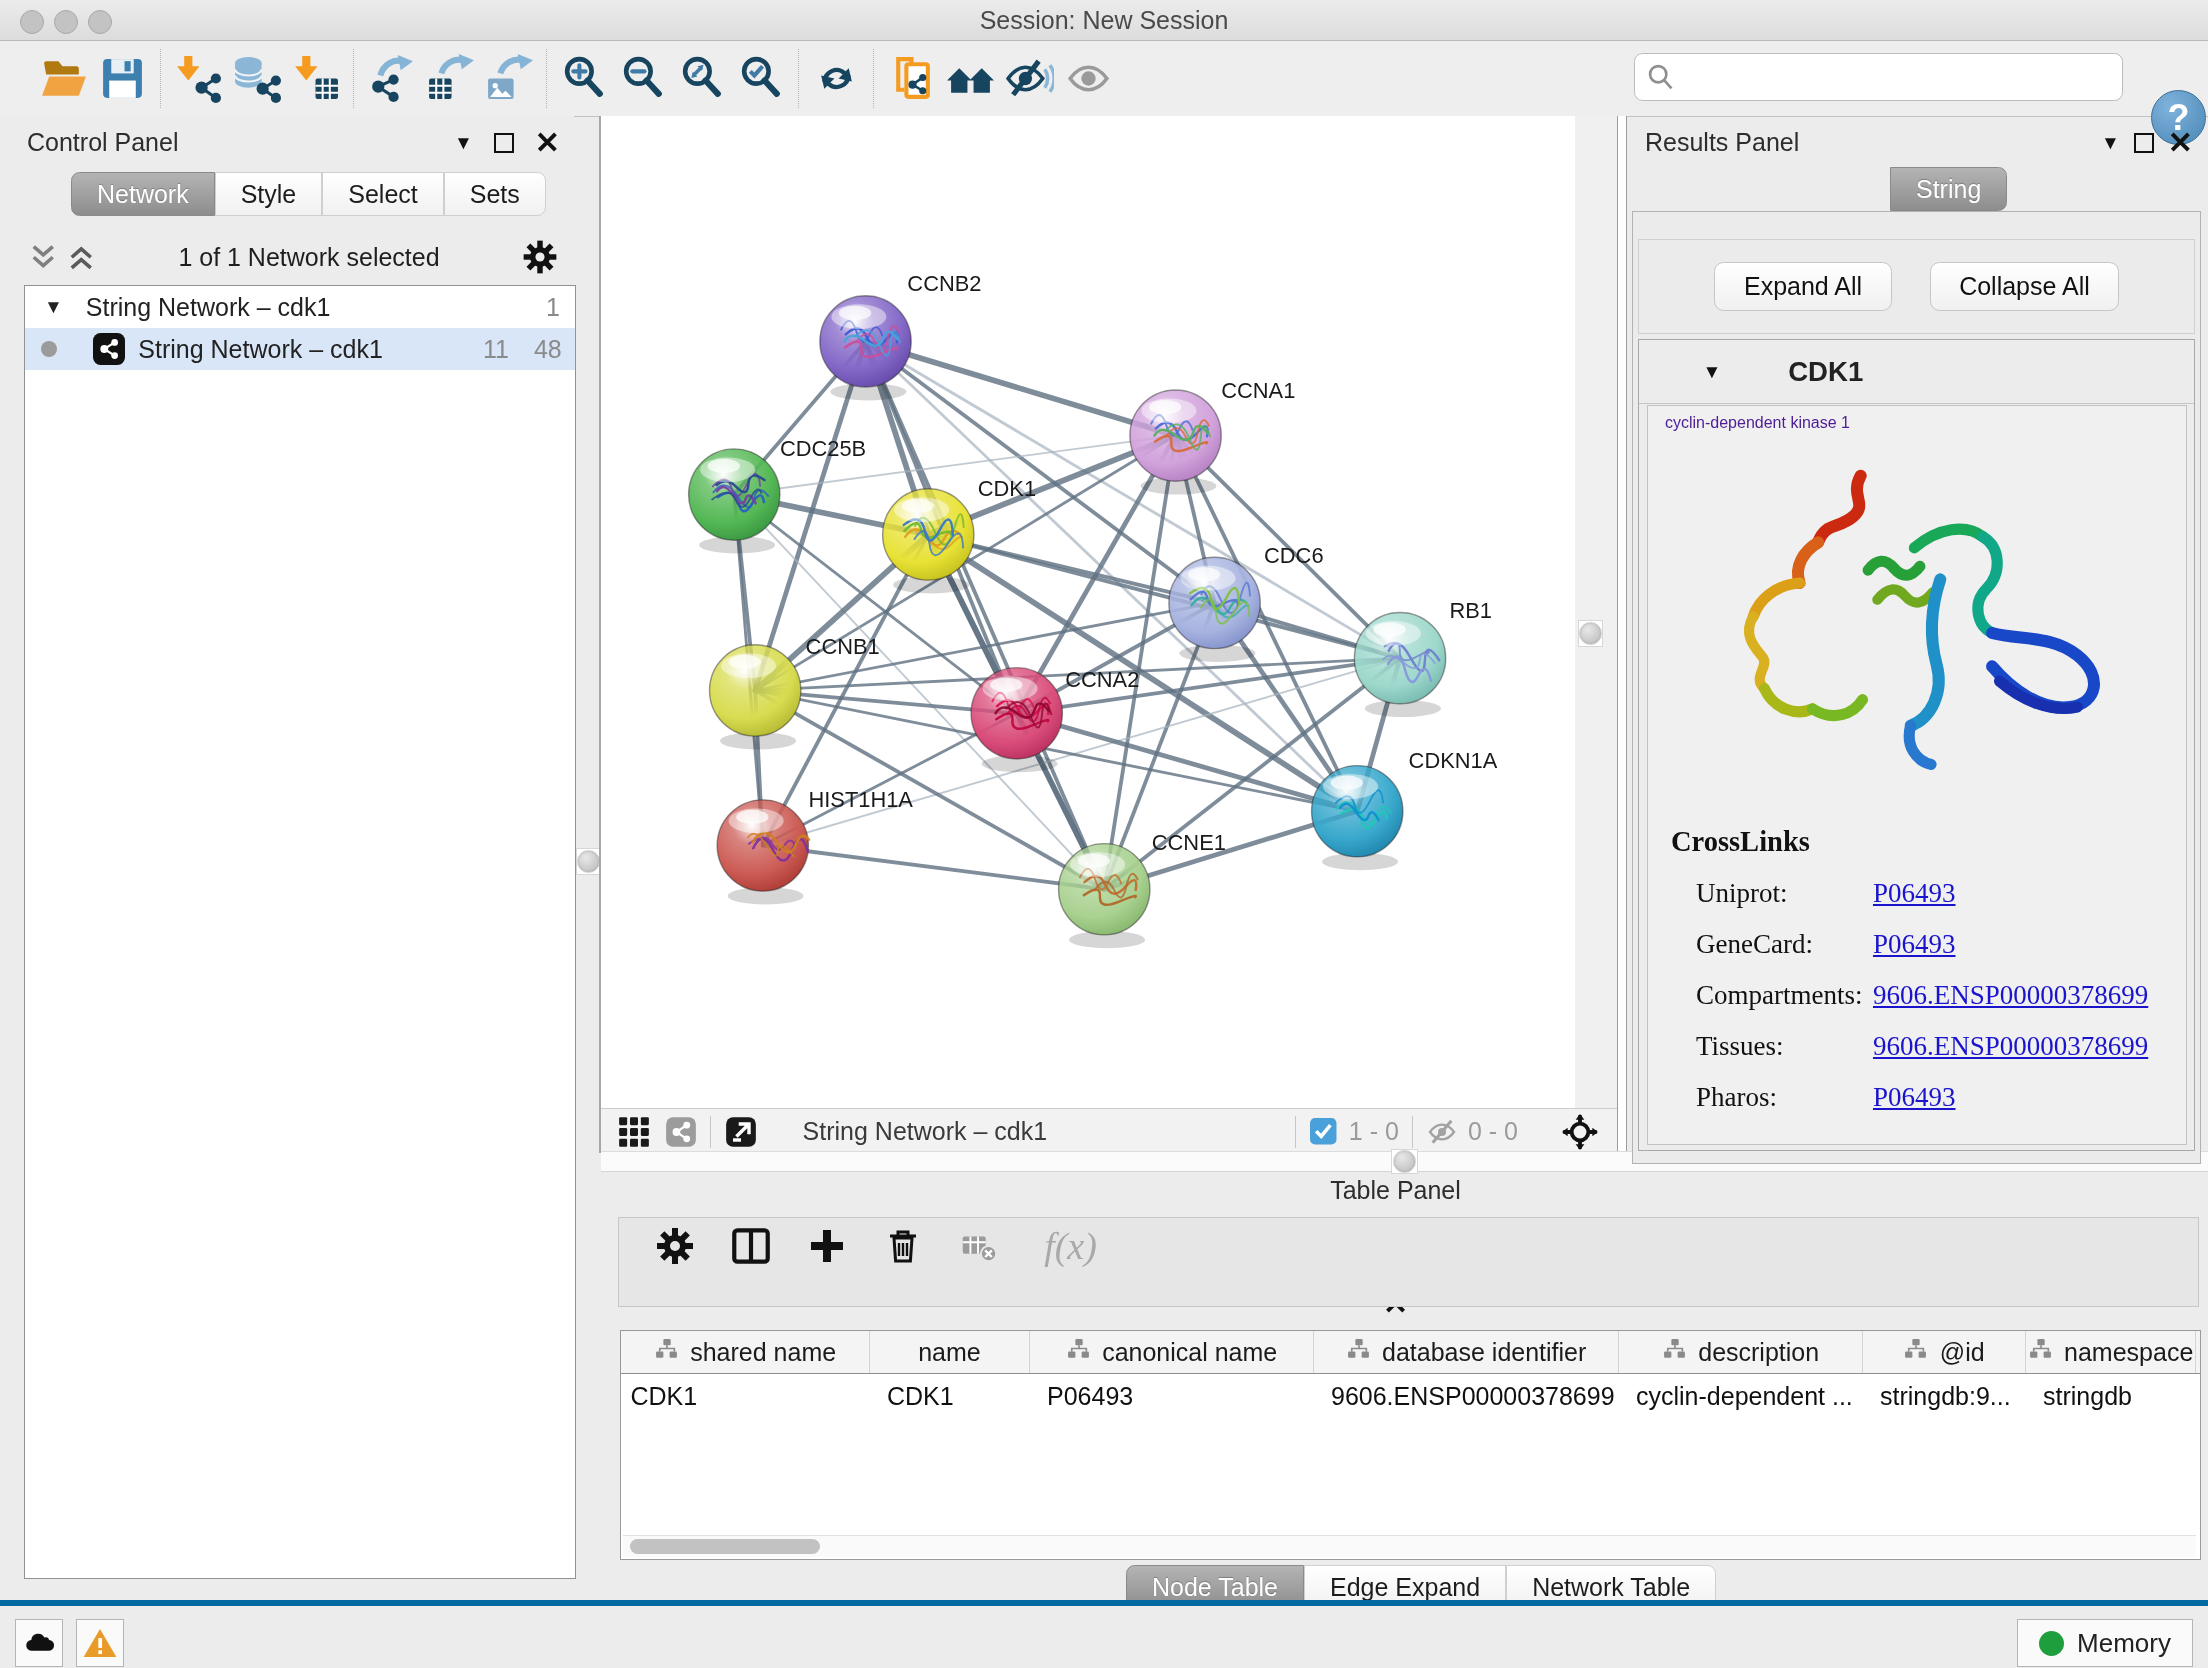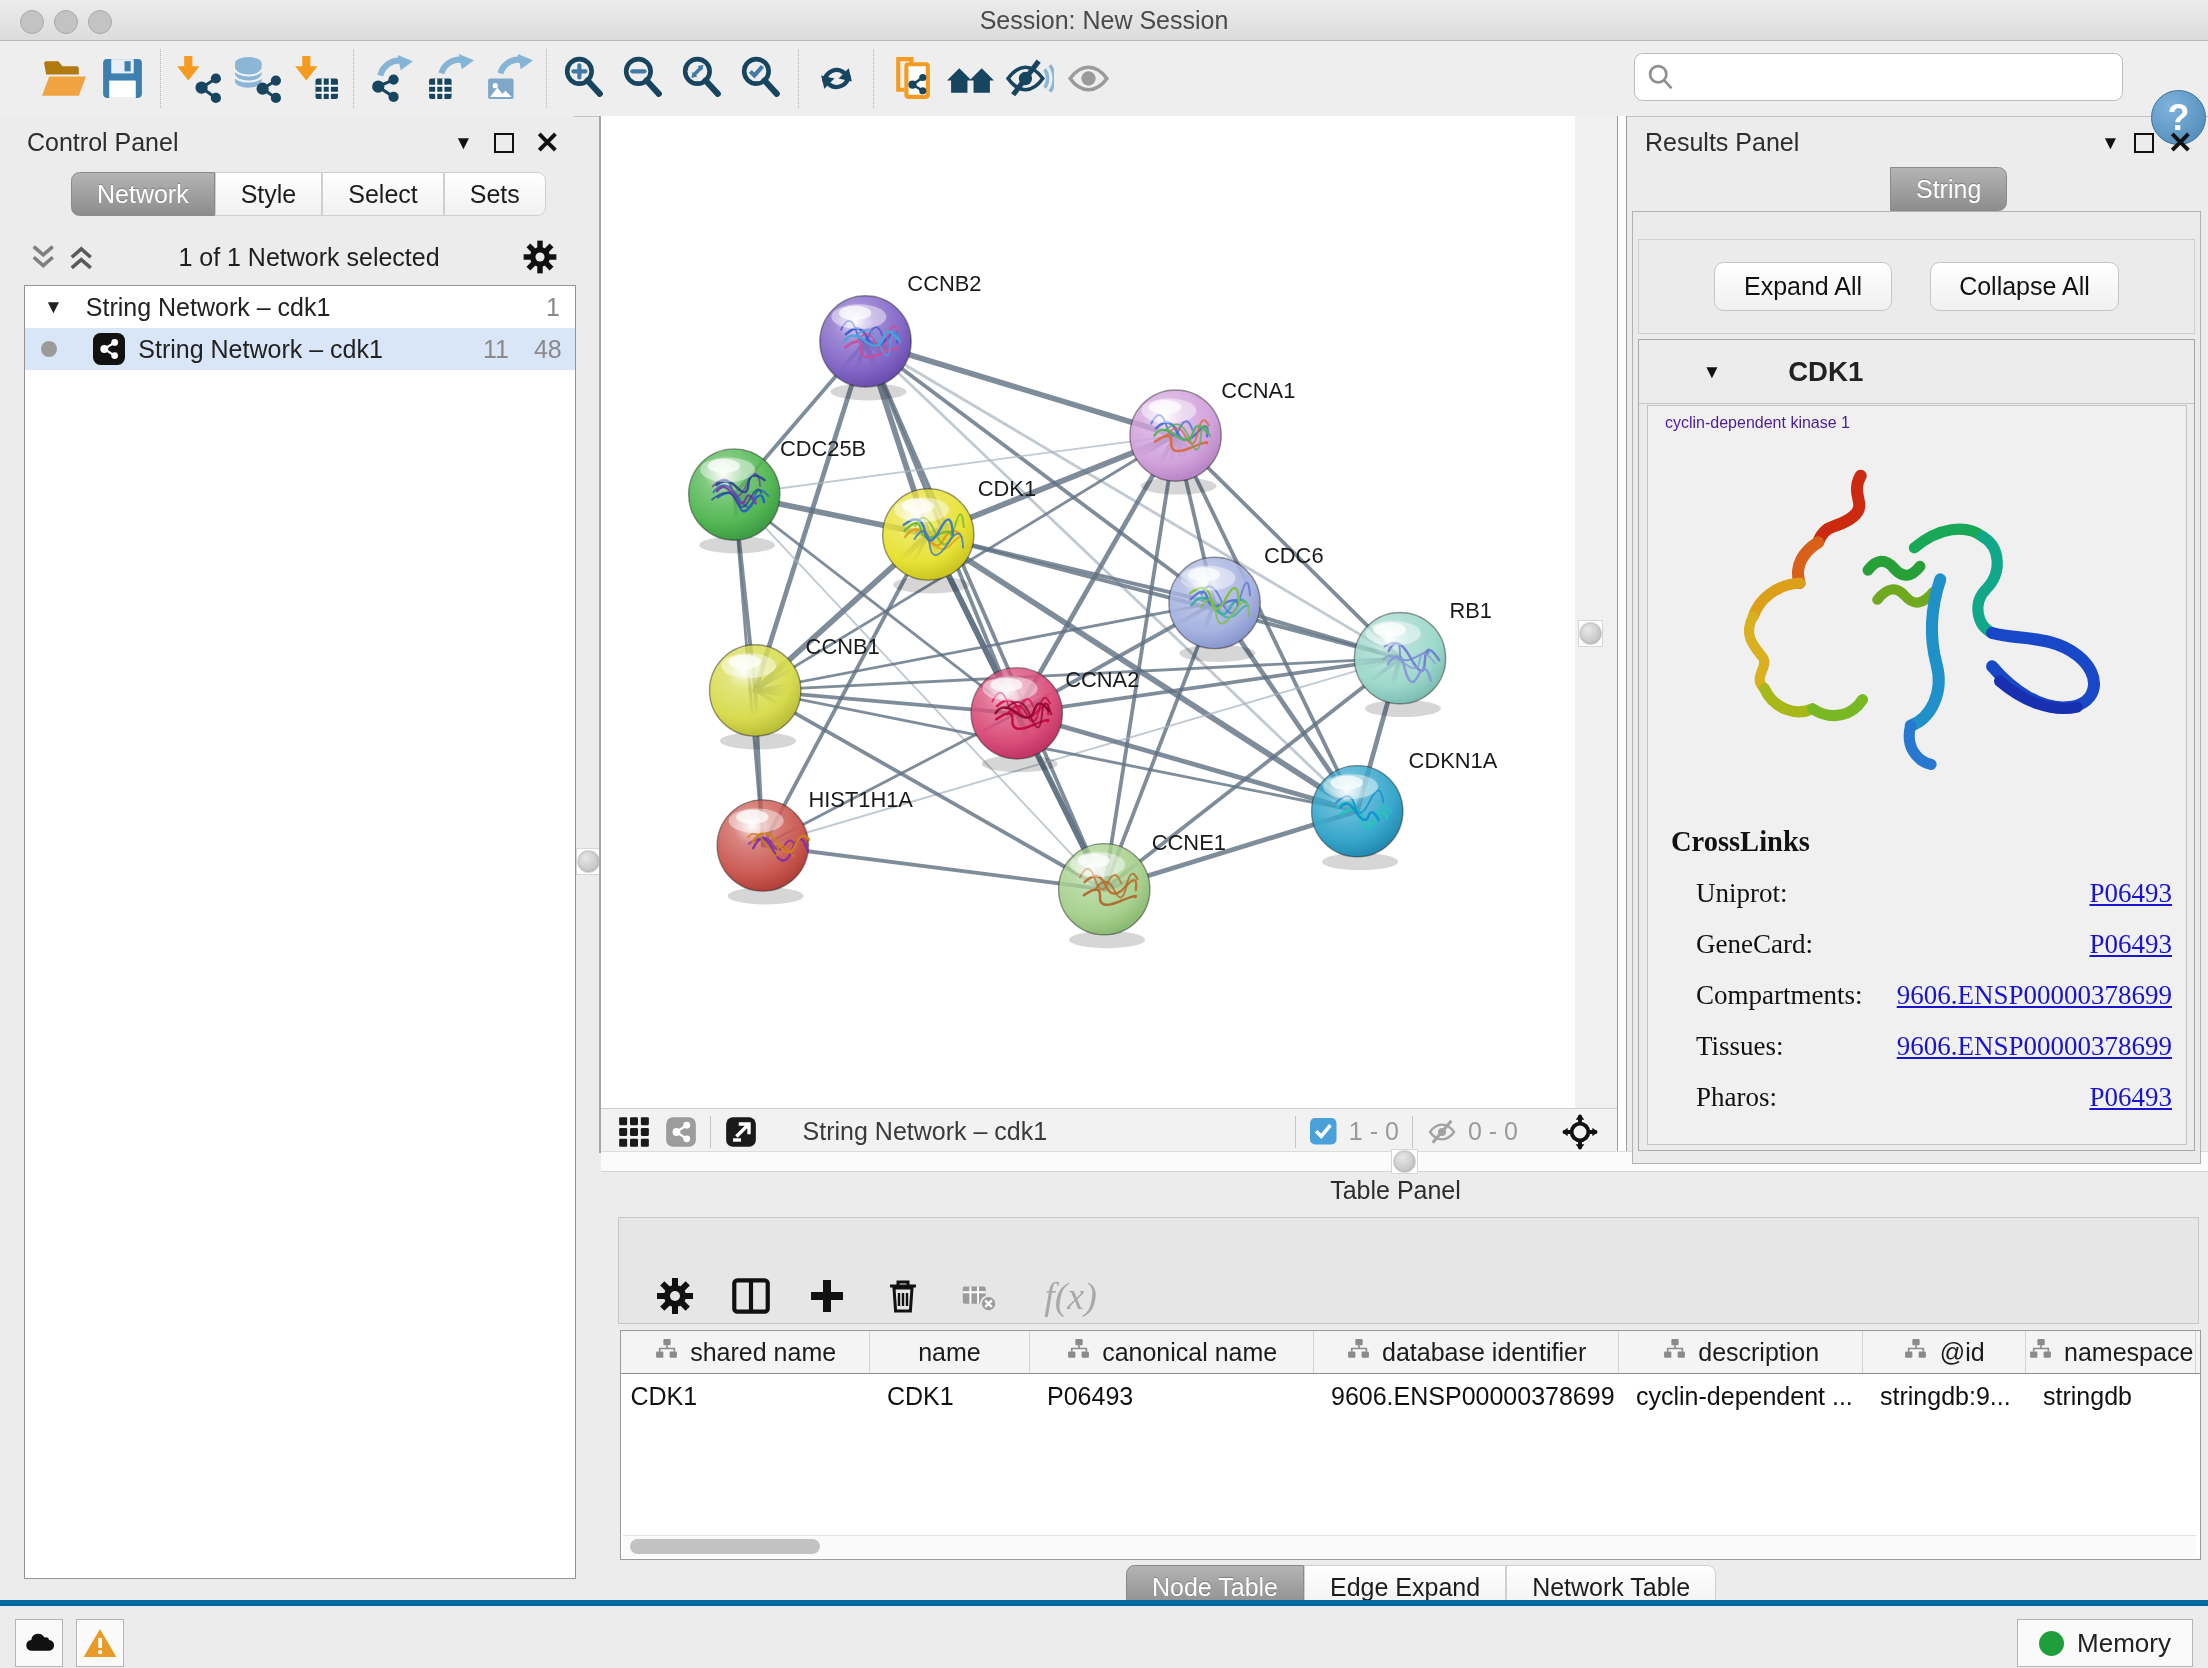--- a/index.html
+++ b/index.html
@@ -92,30 +92,30 @@
   #cdk1-header{height:63px;display:flex;align-items:center;border-bottom:1px solid #c6c6c6;}
   #cdk1-header .ph-caret{margin-left:63px;}
   #cdk1-name{font-size:27.6px;font-weight:bold;margin-left:67px;}
   #cdk1-content{position:absolute;left:7.6px;top:65px;width:538px;height:738px;
      background:#f0f0f0;border:1px solid #c2c2c2;}
   #cdk1-desc{position:absolute;left:17px;top:7.6px;font-size:16px;color:#4c1d95;}
   #ribbon{position:absolute;left:38px;top:53px;}
   #xl-title{position:absolute;left:23px;top:420px;font-family:"Liberation Serif",serif;
      font-size:28.5px;font-weight:bold;color:#111;}
   #crosslinks-rows{position:absolute;left:48px;top:462px;width:476px;}
-  .xrow{display:flex;height:51px;align-items:center;font-family:"Liberation Serif",serif;font-size:27px;justify-content:space-between;}
+  .xrow{display:flex;height:51px;align-items:center;font-family:"Liberation Serif",serif;font-size:27px;}
   .xlabel{width:177px;color:#111;}
   .xlink{color:#1a14cc;text-decoration:underline;}
 
   
   #table-panel{left:601px;top:1168px;width:1607px;height:432px;}
   #tp-header{left:5px;top:7.6px;width:1579px;height:34px;display:flex;align-items:center;flex-direction:column;}
   #tp-title{flex:1;}
-  #tp-toolbar{left:17px;top:49px;width:1581px;height:107px;background:#e6e6e6;
-     border:1px solid #c6c6c6;display:flex;align-items:flex-end;gap:21px;padding-left:28.5px;box-sizing:border-box;}
+  #tp-toolbar{left:17px;top:49px;width:1581px;height:90px;background:#e6e6e6;
+     border:1px solid #c6c6c6;display:flex;align-items:flex-start;gap:21px;padding-left:28.5px;box-sizing:border-box;}
   .tp-btn{width:55px;height:55px;display:flex;align-items:center;justify-content:center;}
   #fx{font-family:"Liberation Serif",serif;font-style:italic;font-size:38px;color:#a9a9a9;}
   #ntable{left:19px;top:162px;width:1581px;height:230px;background:#fff;border:1.9px solid #9a9a9a;box-sizing:border-box;}
   #table-header{display:flex;height:42px;background:#f4f4f4;border-bottom:1.9px solid #8e8e8e;}
   .th{display:flex;align-items:center;justify-content:center;gap:11.4px;font-size:25px;color:#1b1b1b;
      border-right:1px solid #d4d4d4;box-sizing:border-box;overflow:hidden;white-space:nowrap;flex:0 0 auto;}
   #table-row{display:flex;height:44px;}
   .td{font-size:25px;color:#101010;display:flex;align-items:center;padding-left:9.5px;
      box-sizing:border-box;overflow:hidden;white-space:nowrap;flex:0 0 auto;}
   #hscroll{position:absolute;left:1.9px;bottom:1.9px;width:1573px;height:21px;background:#fafafa;border-top:1px solid #e2e2e2;}

